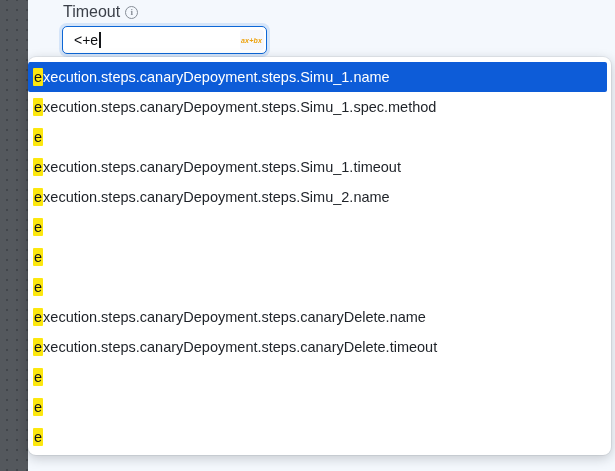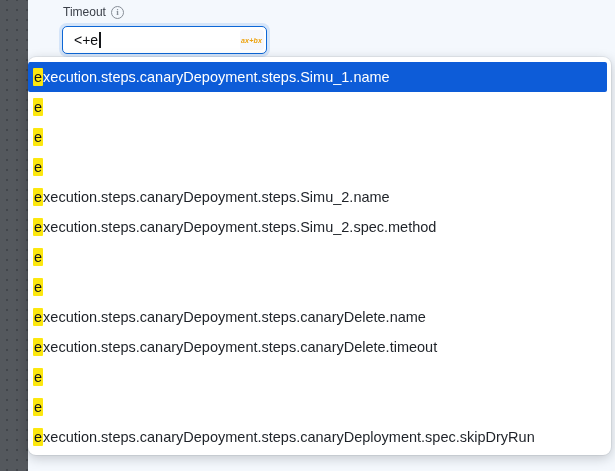--- a/index.html
+++ b/index.html
@@ -16,21 +16,21 @@
     background-color: var(--canvas-bg, #54585d);
     background-image: radial-gradient(var(--canvas-dot, #42464b) 1.1px, transparent 1.4px);
     background-size: 10px 10px;
     background-position: 2px 5px;
   }
 
   
   .field-label {
     position:absolute; left:63px; top:3px; height:18px;
     display:flex; align-items:center; gap:5px;
-    font-size:12px; color:#3b4049;
+    font-size:16px; color:#3b4049;
   }
   .info-icon {
     display:inline-flex; align-items:center; justify-content:center;
     width:13px; height:13px; border:1.2px solid #878e97; border-radius:50%;
     color:#878e97; font-size:9px; font-weight:bold; line-height:1;
     cursor:pointer;
   }
   .info-icon::before { content:"i"; font-family:"Liberation Serif", serif; }
 
   
@@ -86,25 +86,25 @@
 </div>
 
 <div class="input-wrap">
   <input class="expr-input" spellcheck="false" autocomplete="off" value="&lt;+e" style="">
   <span class="caret"></span>
   <span class="type-badge">ax+bx</span>
 </div>
 
 <ul class="menu" id="menu">
     <li class="menu-item selected"><span class="hl">e</span><span class="rest">xecution.steps.canaryDepoyment.steps.Simu_1.name</span></li>
+    <li class="menu-item"><span class="hl">e</span><span class="rest">xecution.steps.canaryDepoyment.steps.Simu_1.spec.method</span></li>
     <li class="menu-item"><span class="hl">e</span></li>
+    <li class="menu-item"><span class="hl">e</span><span class="rest">xecution.steps.canaryDepoyment.steps.Simu_1.timeout</span></li>
+    <li class="menu-item"><span class="hl">e</span><span class="rest">xecution.steps.canaryDepoyment.steps.Simu_2.name</span></li>
     <li class="menu-item"><span class="hl">e</span></li>
-    <li class="menu-item"><span class="hl">e</span></li>
-    <li class="menu-item"><span class="hl">e</span><span class="rest">xecution.steps.canaryDepoyment.steps.Simu_2.name</span></li>
-    <li class="menu-item"><span class="hl">e</span><span class="rest">xecution.steps.canaryDepoyment.steps.Simu_2.spec.method</span></li>
     <li class="menu-item"><span class="hl">e</span></li>
     <li class="menu-item"><span class="hl">e</span></li>
     <li class="menu-item"><span class="hl">e</span><span class="rest">xecution.steps.canaryDepoyment.steps.canaryDelete.name</span></li>
     <li class="menu-item"><span class="hl">e</span><span class="rest">xecution.steps.canaryDepoyment.steps.canaryDelete.timeout</span></li>
     <li class="menu-item"><span class="hl">e</span></li>
     <li class="menu-item"><span class="hl">e</span></li>
-    <li class="menu-item"><span class="hl">e</span><span class="rest">xecution.steps.canaryDepoyment.steps.canaryDeployment.spec.skipDryRun</span></li>
+    <li class="menu-item"><span class="hl">e</span></li>
   </ul>
 
 </body></html>

